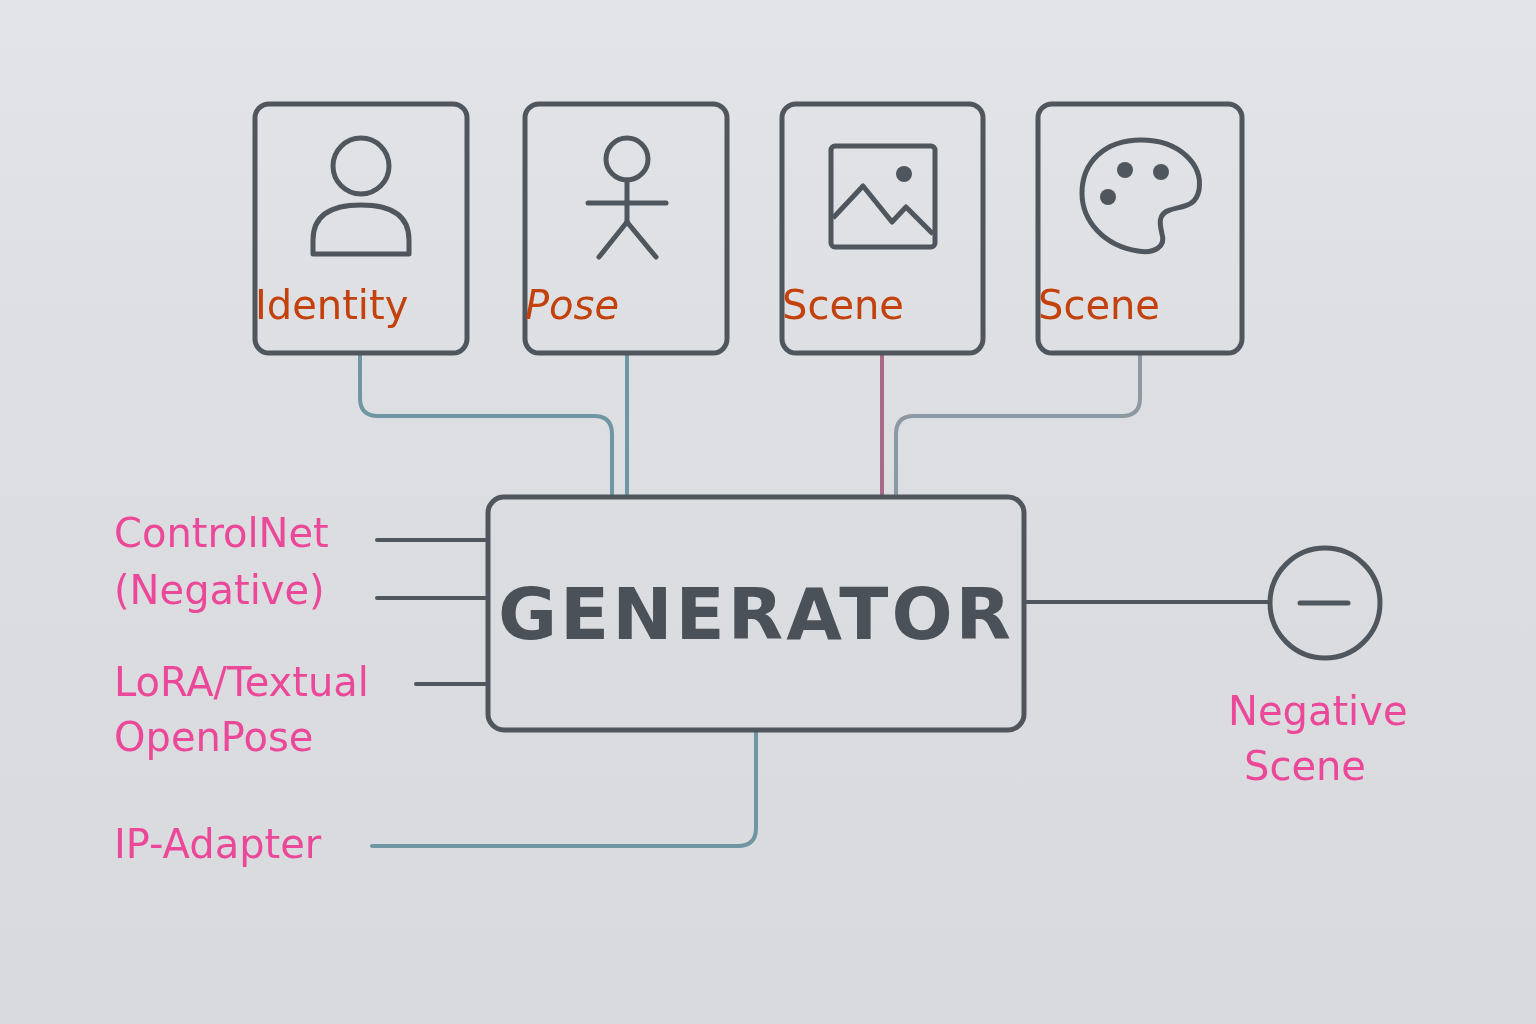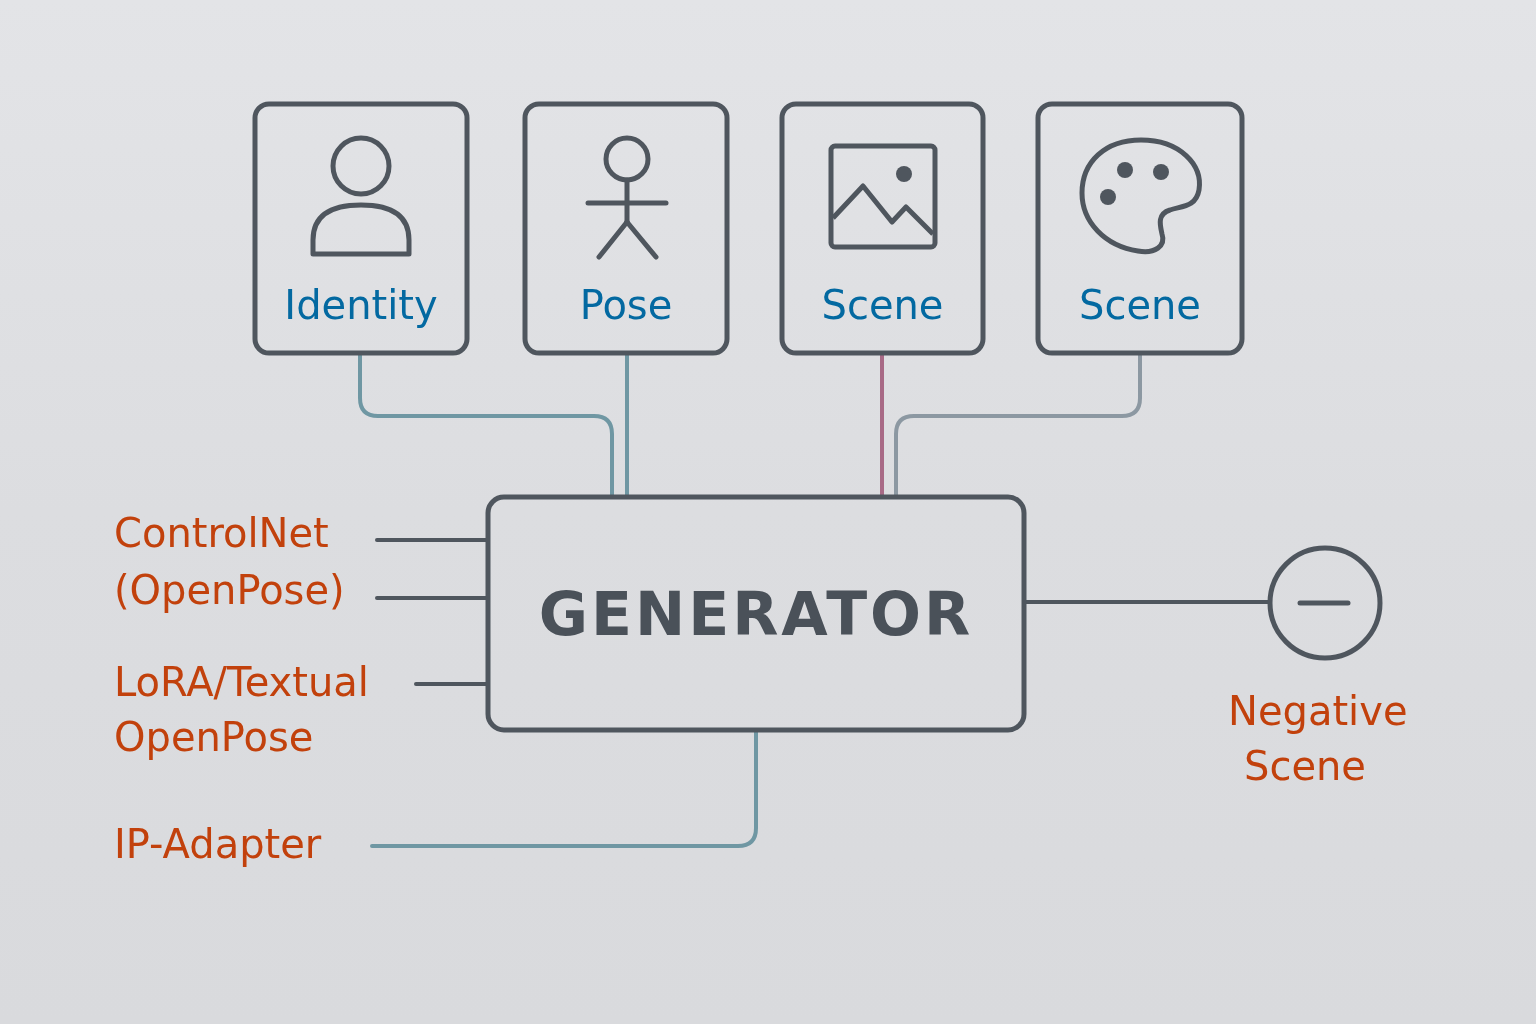--- a/index.html
+++ b/index.html
@@ -3,25 +3,25 @@
 <meta charset="utf-8">
 <style>
   html, body { margin:0; padding:0; }
   body {
     width:1536px; height:1024px; overflow:hidden;
     background: linear-gradient(180deg, #e3e4e7 0%, #dcdde0 50%, #d9dadd 100%);
     font-family: "DejaVu Sans", "Liberation Sans", sans-serif;
     position:relative;
   }
   svg.diagram { position:absolute; left:0; top:0; }
-  .lbl { position:absolute; color:#c2410c; font-size:40px; line-height:52px; white-space:nowrap; }
-  .box-label { position:absolute; color:#0369a1; font-size:40px; text-align:center; }
+  .lbl { position:absolute; color:#ec4899; font-size:40px; line-height:52px; white-space:nowrap; }
+  .box-label { position:absolute; color:#c2410c; font-size:40px; }
   .gen { position:absolute; left:488px; top:497px; width:536px; height:233px;
          display:flex; align-items:center; justify-content:center;
-         font-size:60px; font-weight:bold; color:#4a5159; letter-spacing:3px; }
+         font-size:72px; font-weight:bold; color:#4a5159; letter-spacing:3px; }
 </style>
 </head>
 <body>
 
 <svg class="diagram" width="1536" height="1024" viewBox="0 0 1536 1024">
 
   <g fill="none" stroke-width="4" stroke-linecap="round">
     <path d="M360 354 V398 Q360 416 378 416 H594 Q612 416 612 434 V497" stroke="#6f97a3"></path>
     <path d="M627 354 V497" stroke="#6f97a3"></path>
     <path d="M882 354 V497" stroke="#a86a86"></path>
@@ -66,26 +66,26 @@
   </g>
   <g stroke="#4f565e" stroke-width="5">
     <path fill="none" d="M1141 140 C1180 140 1203 165 1199 190 C1196 207 1182 206 1170 210 C1157 214 1160 225 1162 234 C1166 246 1155 254 1138 251 C1105 246 1082 222 1082 193 C1082 162 1105 140 1141 140 Z"></path>
     <circle cx="1125" cy="170" r="8" fill="#4f565e" stroke="none"></circle>
     <circle cx="1161" cy="172" r="8" fill="#4f565e" stroke="none"></circle>
     <circle cx="1108" cy="197" r="8" fill="#4f565e" stroke="none"></circle>
   </g>
 </svg>
 
 <div class="box-label" style="left:255px; top:282px; width:212px;">Identity</div>
-<div class="box-label" style="left:525px; top:282px; width:202px;">Pose</div>
+<div class="box-label" style="left:525px; top:282px; width:202px;font-style:italic;">Pose</div>
 <div class="box-label" style="left:782px; top:282px; width:201px;">Scene</div>
 <div class="box-label" style="left:1038px; top:282px; width:204px;">Scene</div>
 
 <div class="gen">GENERATOR</div>
 
 <div class="lbl" style="left:114px; top:507px;">ControlNet</div>
-<div class="lbl" style="left:114px; top:564px;">(OpenPose)</div>
+<div class="lbl" style="left:114px; top:564px;">(Negative)</div>
 <div class="lbl" style="left:114px; top:656px;">LoRA/Textual</div>
 <div class="lbl" style="left:114px; top:711px;">OpenPose</div>
 <div class="lbl" style="left:114px; top:818px;">IP-Adapter</div>
 
 <div class="lbl" style="left:1228px; top:685px;text-align:center;">Negative</div>
 <div class="lbl" style="left:1244px; top:740px;">Scene</div>
 
 </body></html>

